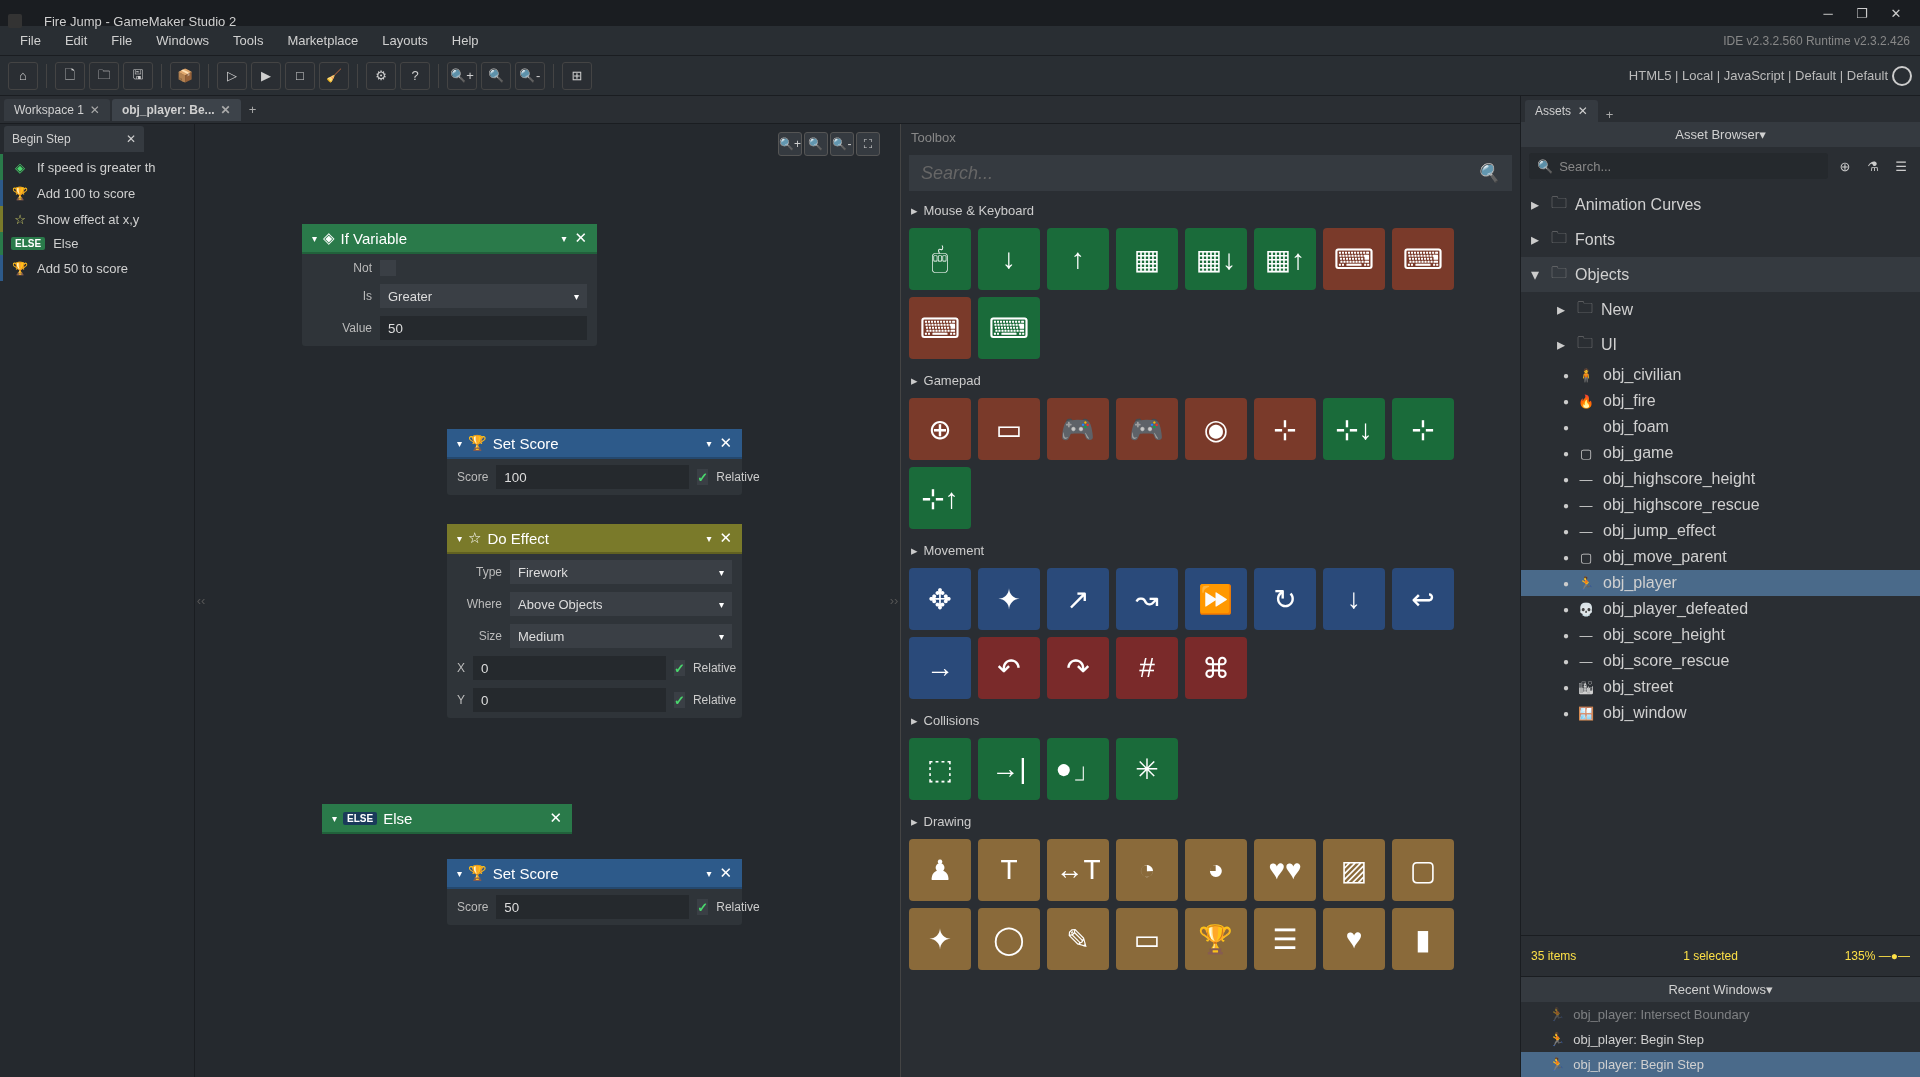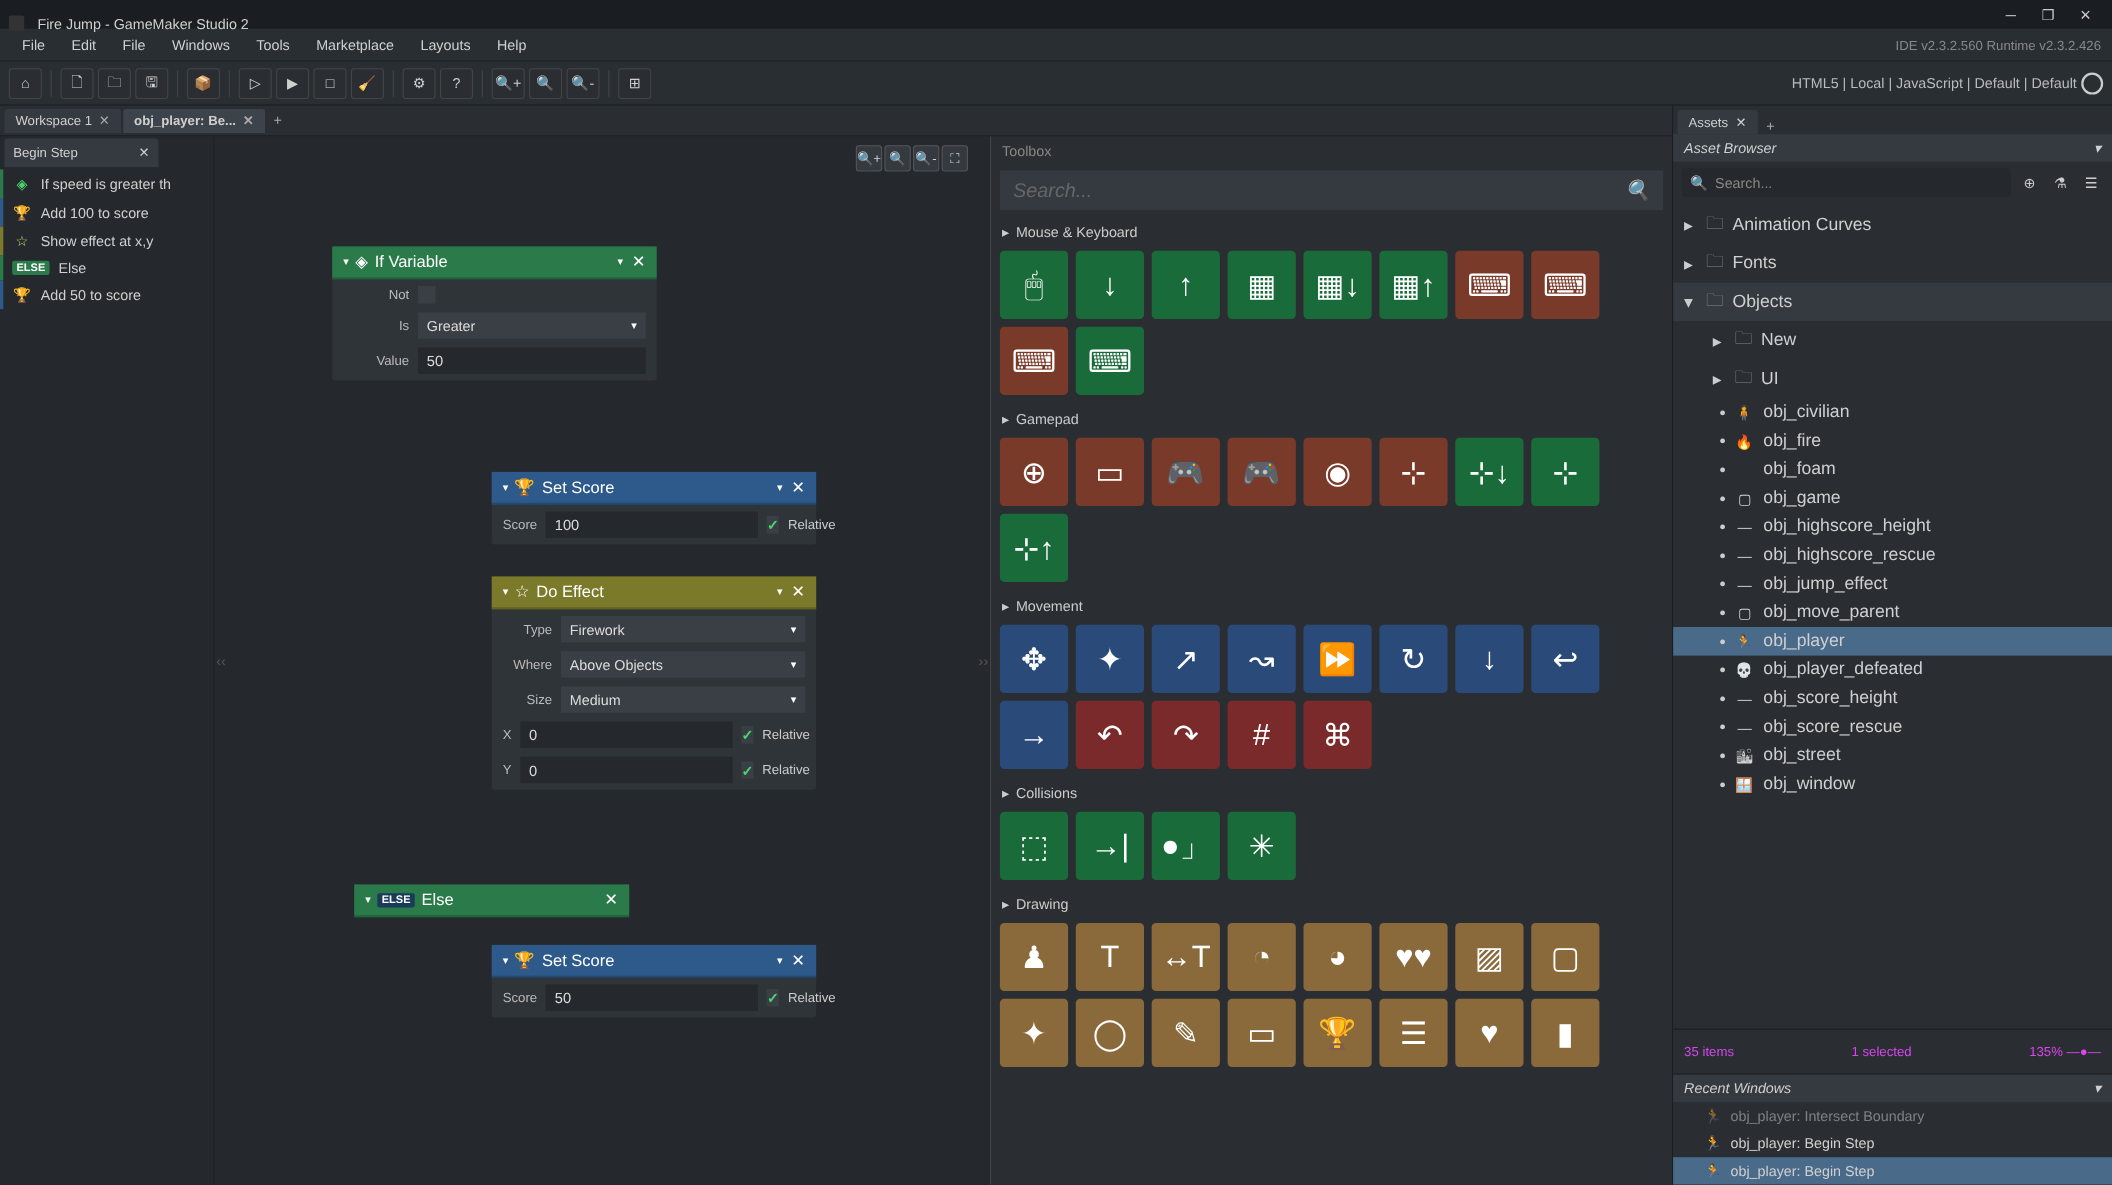--- a/index.html
+++ b/index.html
@@ -1,18 +1,18 @@
 <!DOCTYPE html>
 <html><head>
 <meta charset="utf-8">
 <style>
 * { margin: 0; padding: 0; box-sizing: border-box; font-family: 'Segoe UI', Arial, sans-serif; }
 body { background: #1e2226; color: #d0d0d0; font-size: 13px; overflow: hidden; width: 1920px; height: 1077px; transform-origin: top left; }
 .titlebar { height: 26px; background: #1a1d21; display: flex; align-items: center; padding: 0 8px; justify-content: space-between; }
-.titlebar-left { display: flex; align-items: center; gap: 12px; margin-top: 16px; }
+.titlebar-left { display: flex; align-items: center; gap: 22px; margin-top: 16px; }
 .title-icon { width: 14px; height: 14px; background: #333; border-radius: 2px; }
 .win-btns { display: flex; gap: 2px; }
 .win-btn { width: 32px; height: 22px; display: flex; align-items: center; justify-content: center; color: #ccc; }
 .menubar { height: 30px; background: #292e33; display: flex; align-items: center; padding: 0 10px; justify-content: space-between; border-bottom: 1px solid #1a1d21; }
 .menu-items { display: flex; gap: 4px; }
 .menu-item { padding: 4px 10px; cursor: pointer; }
 .ide-version { color: #888; font-size: 12px; }
 .toolbar { height: 40px; background: #292e33; display: flex; align-items: center; padding: 0 8px; gap: 4px; border-bottom: 1px solid #1a1d21; justify-content: space-between; }
 .tb-left { display: flex; align-items: center; gap: 4px; }
 .tb-btn { width: 30px; height: 28px; display: flex; align-items: center; justify-content: center; border: 1px solid #444; border-radius: 3px; background: #2a2e33; }
@@ -63,32 +63,32 @@
 .tool-icon { width: 62px; height: 62px; border-radius: 4px; display: flex; align-items: center; justify-content: center; }
 .ti-green { background: #1a6b3a; }
 .ti-brown { background: #7a3a2a; }
 .ti-blue { background: #2a4a7a; }
 .ti-red { background: #7a2a2a; }
 .ti-tan { background: #8a6a3a; }
 .tool-glyph { color: #fff; font-size: 28px; }
 .right-panel { width: 400px; background: #2a2e33; display: flex; flex-direction: column; border-left: 1px solid #1a1d21; }
 .panel-tab-row { height: 26px; display: flex; align-items: flex-end; padding: 0 4px; gap: 2px; }
 .panel-tab { padding: 4px 10px; background: #353a40; border-radius: 3px 3px 0 0; font-size: 12px; position:relative; }
-.panel-header { background: #353a40; padding: 5px 10px; display: flex; align-items: center; justify-content: space-between; font-size: 13px; font-style: italic; }
+.panel-header { background: #353a40; padding: 5px 10px; display: flex; align-items: center; justify-content: center; font-size: 13px; }
 .asset-search-row { display: flex; align-items: center; padding: 6px 8px; gap: 6px; }
 .asset-search { flex: 1; background: #25292d; height: 26px; display: flex; align-items: center; padding: 0 8px; gap: 6px; color: #888; border-radius:3px;}
 .icon-btn { width: 22px; height: 22px; display: flex; align-items: center; justify-content: center; color: #ccc; }
 .tree { flex: 1; overflow-y: auto; padding: 2px 0; }
 .tree-row { display: flex; align-items: center; padding: 4px 10px; font-size: 16px; gap: 8px; cursor: pointer; }
 .tree-row.selected { background: #4a6a8a; }
 .tree-arrow { width: 12px; color: #ccc; }
 .tree-folder { color: #888; }
 .tree-bullet { color: #ccc; font-size: 10px;}
 .tree-obj-icon { width: 18px; height: 18px; display: inline-flex; align-items: center; justify-content: center; font-size: 13px;}
-.status-row { padding: 13px 10px; color: #d946ef; font-size: 12px; display: flex; justify-content: space-between; align-items: center; border-top: 1px solid #1a1d21;}
+.status-row { padding: 13px 10px; color: #fde047; font-size: 12px; display: flex; justify-content: space-between; align-items: center; border-top: 1px solid #1a1d21;}
 .recent-section { border-top: 1px solid #1a1d21; }
 .recent-row { padding: 5px 12px 5px 28px; font-size: 13px; display: flex; align-items: center; gap: 8px; }
 .recent-row.selected { background: #4a6a8a; }
 .chev{font-size:10px;color:#fff;}
 .tl{border-left:3px solid #2a7a4a;}
 .bl{border-left:3px solid #2d5a8a;}
 .ol{border-left:3px solid #7a7a2a;}
 </style>
 </head>
 <body>

